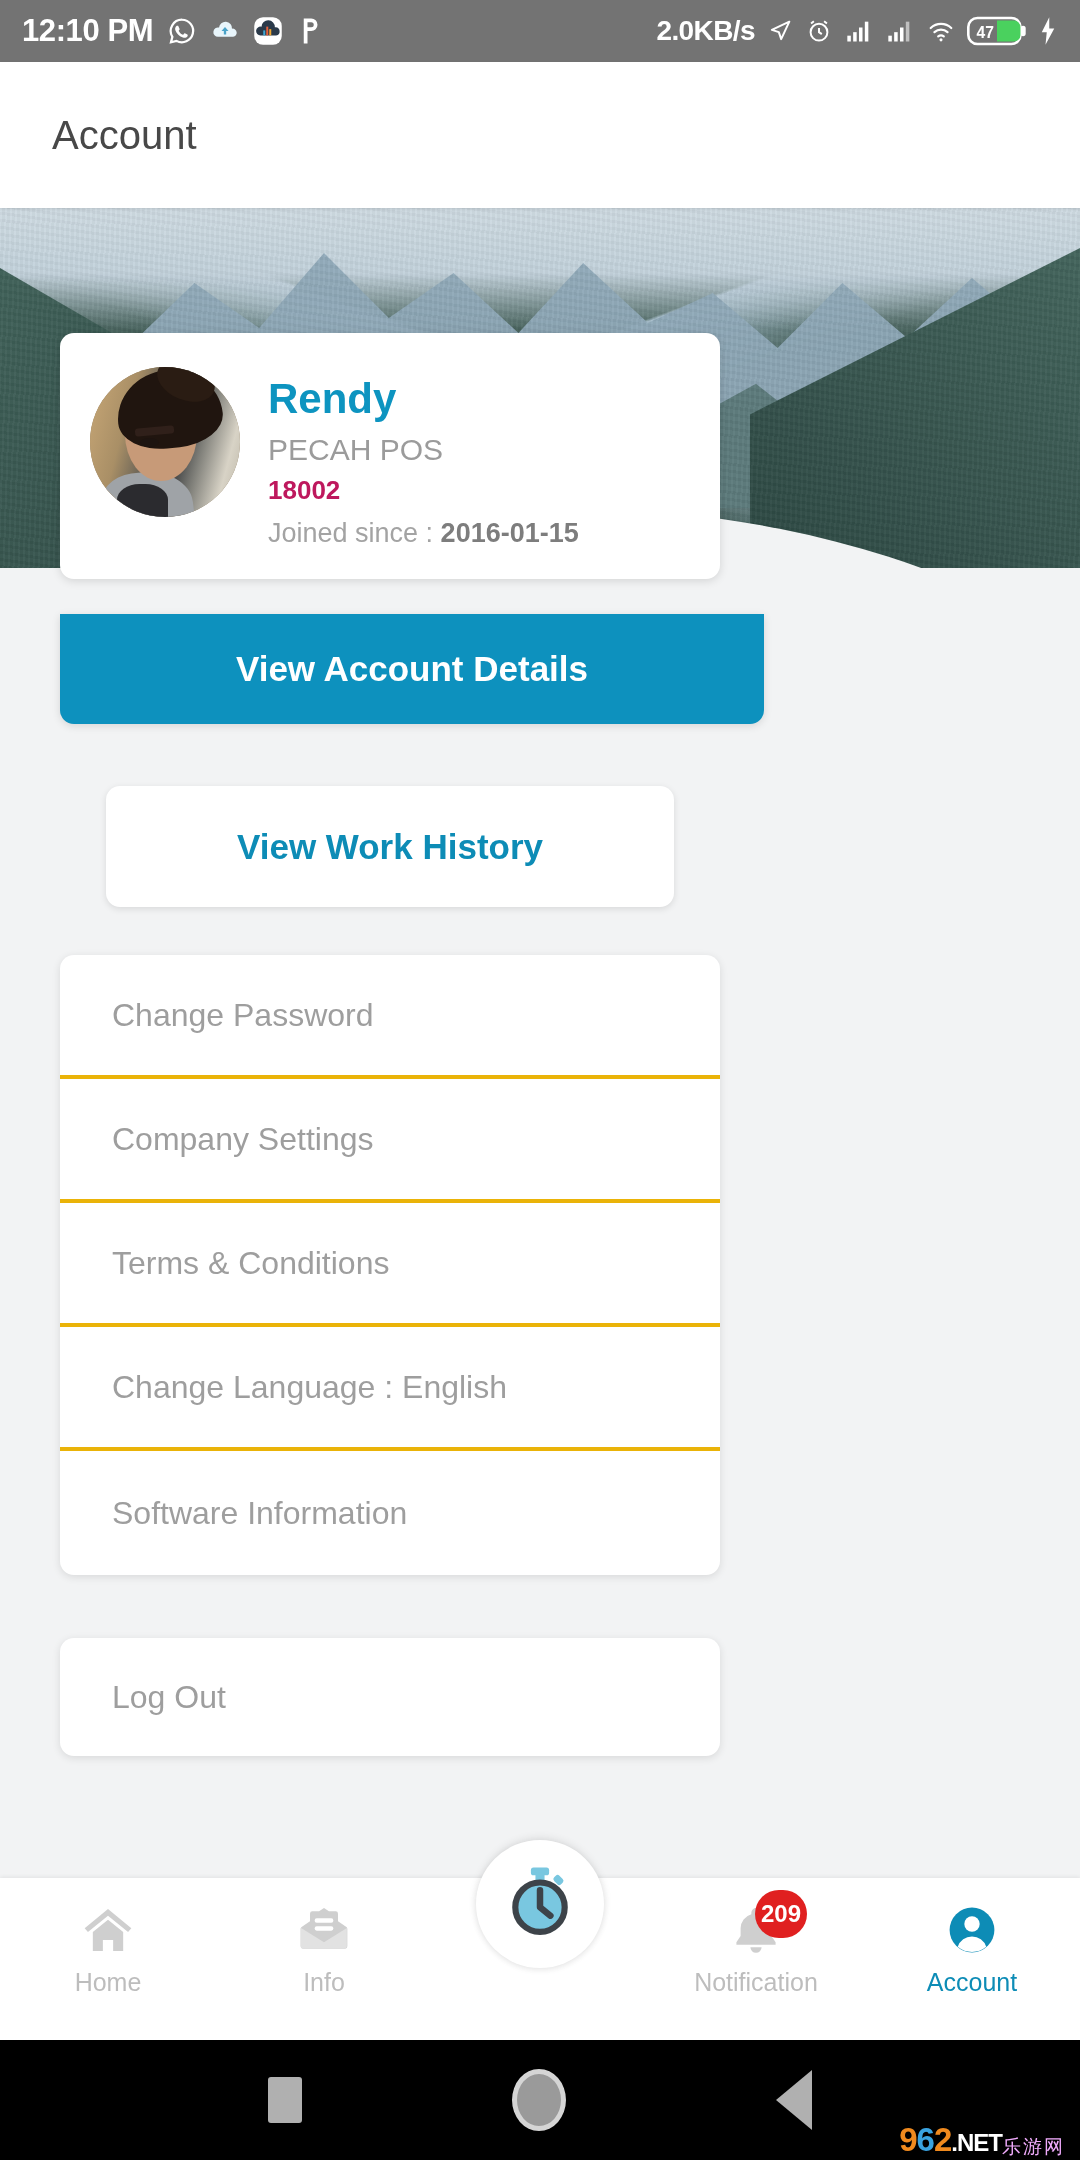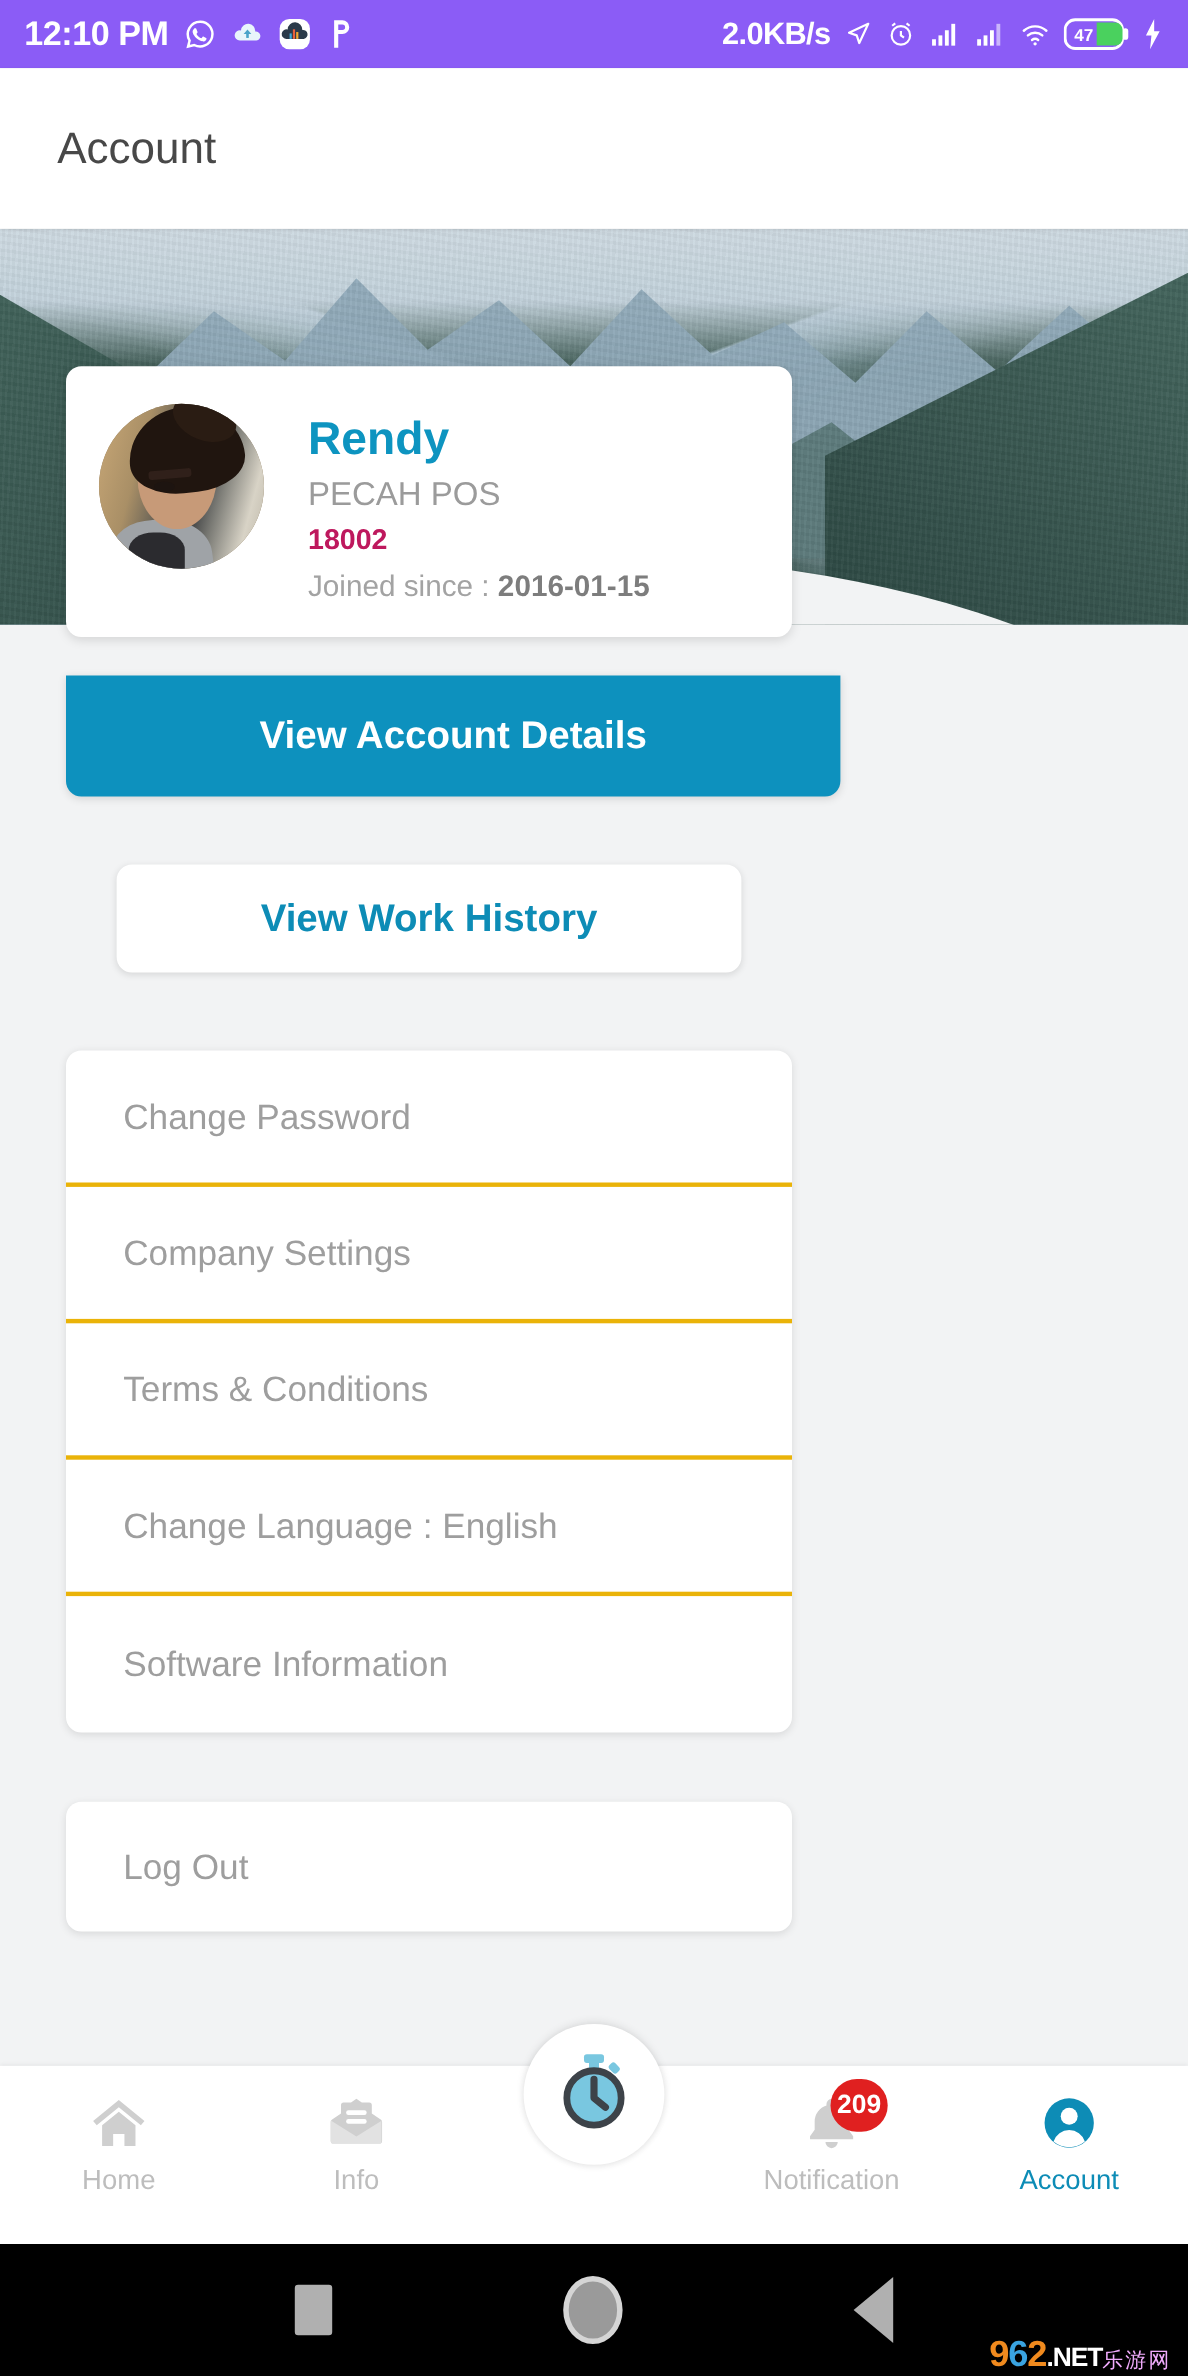--- a/index.html
+++ b/index.html
@@ -18,21 +18,21 @@
     height: 2160px;
     background: #f2f3f4;
   }
 
   
   .status-bar {
     position: absolute;
     top: 0; left: 0;
     width: 1080px;
     height: 62px;
-    background: #8b5cf6;
+    background: #737373;
     display: flex;
     align-items: center;
     justify-content: space-between;
     padding: 0 22px;
     color: #ffffff;
   }
   .sb-left { display: flex; align-items: center; gap: 14px; }
   .sb-right { display: flex; align-items: center; gap: 11px; }
   .sb-clock {
     font-size: 31px;
@@ -152,21 +152,21 @@
     position: absolute;
     top: 333px;
     left: 60px;
     width: 660px;
     background: #ffffff;
     border-radius: 14px;
     box-shadow: 0 2px 10px rgba(0,0,0,0.13);
     padding: 34px 30px 30px 30px;
     display: flex;
     align-items: flex-start;
-    gap: 40px;
+    gap: 28px;
     z-index: 4;
   }
   .avatar {
     width: 150px;
     height: 150px;
     border-radius: 50%;
     flex: 0 0 150px;
     overflow: hidden;
     position: relative;
     background: #8d7a5c;
@@ -275,21 +275,21 @@
     box-shadow: 0 2px 8px rgba(0,0,0,0.12);
     cursor: pointer;
   }
 
   
   .btn-history {
     position: absolute;
     top: 786px;
     left: 106px;
     width: 568px;
-    height: 98px;
+    height: 121px;
     background: #ffffff;
     border-radius: 14px;
     display: flex;
     align-items: center;
     justify-content: center;
     color: #0d8cb6;
     font-size: 35px;
     font-weight: bold;
     box-shadow: 0 2px 7px rgba(0,0,0,0.11);
     cursor: pointer;

